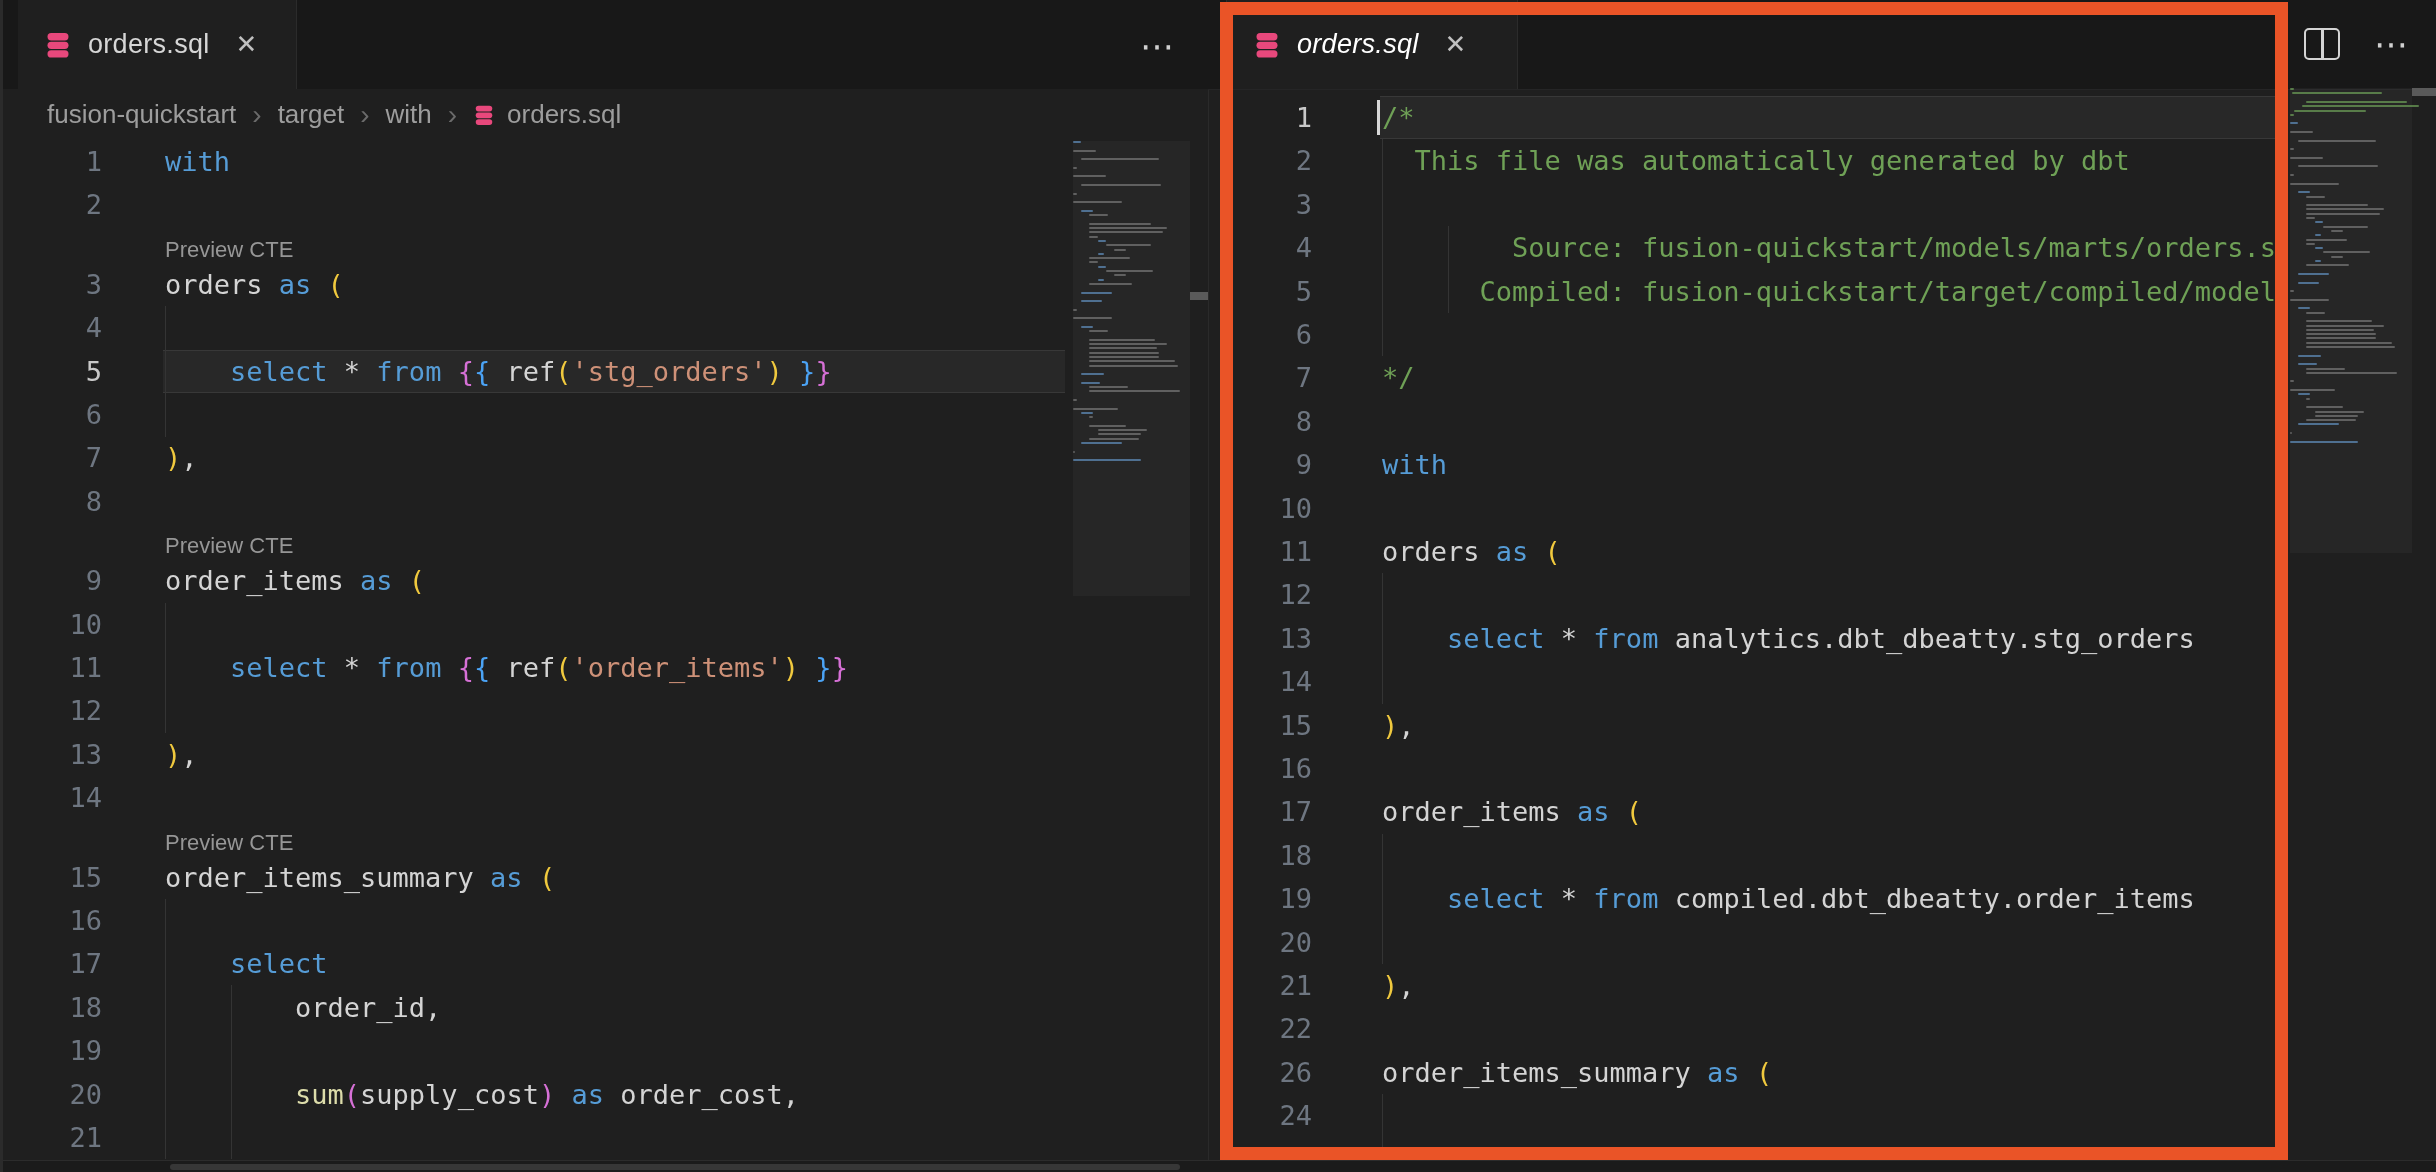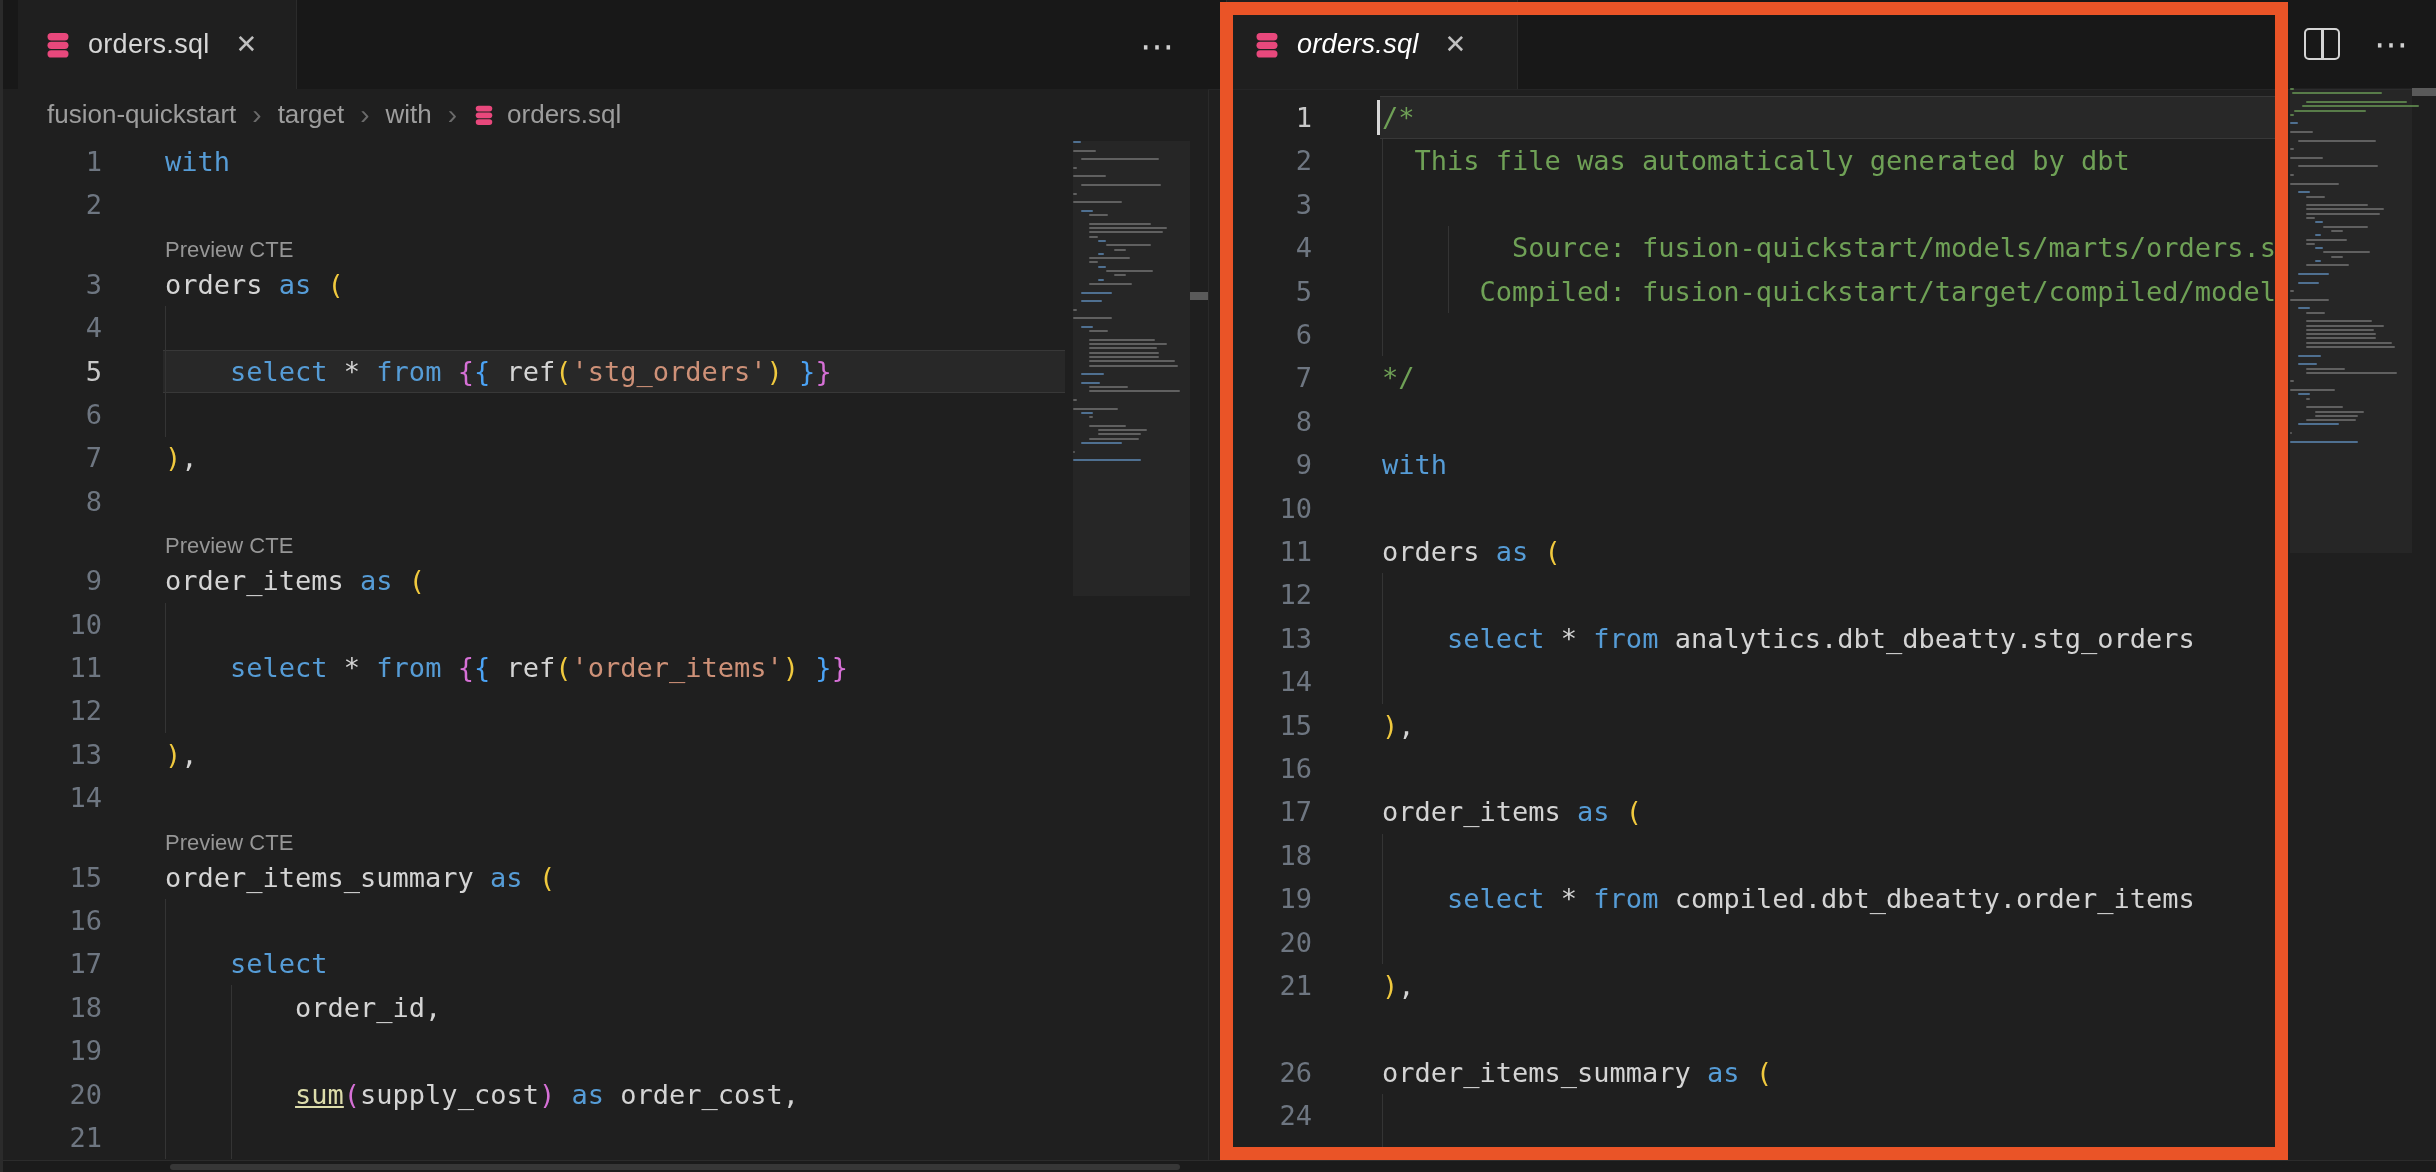--- a/index.html
+++ b/index.html
@@ -30,21 +30,21 @@
   .num.active{color:#c8c8c8;}
   .code{position:absolute;top:0;font-family:"DejaVu Sans Mono",monospace;font-size:27px;
         line-height:44px;white-space:pre;overflow:hidden;color:#d4d4d4;}
   .lens-row{height:36px;display:flex;align-items:flex-end;}
   .lens{font-size:22px;color:#969696;line-height:26px;cursor:pointer;}
   .cur-line{position:absolute;top:0;height:100%;background:rgba(255,255,255,.045);
             box-shadow:inset 0 1px 0 rgba(255,255,255,.08),inset 0 -1px 0 rgba(255,255,255,.08);}
   .cursor{position:absolute;width:3px;background:#d7d7d7;}
   .guide{position:absolute;width:1px;background:#343434;}
   .tk-kw{color:#569cd6;} .tk-id{color:#d4d4d4;} .tk-str{color:#ce9178;}
-  .tk-cm{color:#6fa156;} .tk-fn{color:#dcdcaa;text-decoration:underline;}
+  .tk-cm{color:#6fa156;} .tk-fn{color:#dcdcaa;}
   .tk-b1{color:#f0c93e;} .tk-b2{color:#d670d6;} .tk-b3{color:#4ba3f5;}
   .minimap{position:absolute;top:0;bottom:12px;cursor:pointer;}
   .mmbar{position:absolute;height:2px;border-radius:1px;}
   .mm-m{background:#9a9a9a;opacity:.5;} .mm-b{background:#6aa1d8;opacity:.6;}
   .mm-g{background:#6a9955;opacity:.75;} .mm-viewport{position:absolute;left:0;right:0;
         background:rgba(255,255,255,.035);}
   .scroll-marker{position:absolute;height:8px;background:#5a5a5a;}
   .editor-actions{position:absolute;top:24px;display:flex;align-items:center;gap:34px;}
   .split-icon{width:36px;height:32px;border:2.5px solid #d4d4d4;border-radius:5px;
               position:relative;cursor:pointer;box-sizing:border-box;}
@@ -348,20 +348,24 @@
           <div class="num" style="width: 104px; line-height: 43.4px;">19</div>
           <div class="code" style="left: 174px; width: 904px; line-height: 43.4px;"><span class="tk-id">    </span><span class="tk-kw">select</span><span class="tk-id"> * </span><span class="tk-kw">from</span><span class="tk-id"> compiled.dbt_dbeatty.order_items</span></div>
         </div>
         <div class="row code-row" style="top: 920.6px; height: 43.4px;">
           <div class="num" style="width: 104px; line-height: 43.4px;">20</div>
           <div class="code" style="left: 174px; width: 904px; line-height: 43.4px;"></div>
         </div>
         <div class="row code-row" style="top: 964px; height: 43.4px;">
           <div class="num" style="width: 104px; line-height: 43.4px;">21</div>
           <div class="code" style="left: 174px; width: 904px; line-height: 43.4px;"><span class="tk-b1">)</span><span class="tk-id">,</span></div>
+        </div>
+        <div class="row code-row" style="top: 1007.4px; height: 43.4px;">
+          <div class="num" style="width: 104px; line-height: 43.4px;">22</div>
+          <div class="code" style="left: 174px; width: 904px; line-height: 43.4px;"></div>
         </div>
         <div class="row code-row" style="top: 1050.8px; height: 43.4px;">
           <div class="num" style="width: 104px; line-height: 43.4px;">26</div>
           <div class="code" style="left: 174px; width: 904px; line-height: 43.4px;"><span class="tk-id">order_items_summary </span><span class="tk-kw">as</span><span class="tk-id"> </span><span class="tk-b1">(</span></div>
         </div>
         <div class="row code-row" style="top: 1094.2px; height: 43.4px;">
           <div class="num" style="width: 104px; line-height: 43.4px;">24</div>
           <div class="code" style="left: 174px; width: 904px; line-height: 43.4px;"></div>
         </div>
         <div class="row code-row" style="top: 1137.6px; height: 43.4px;">

